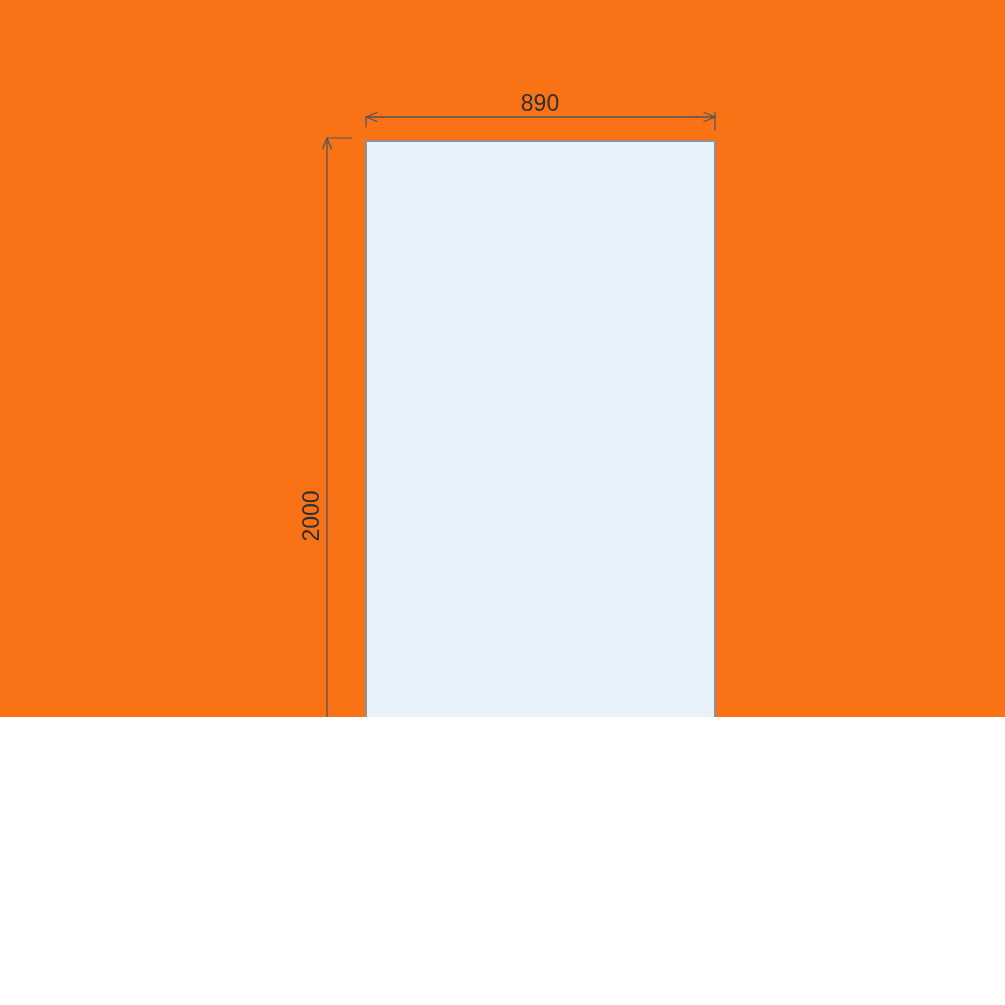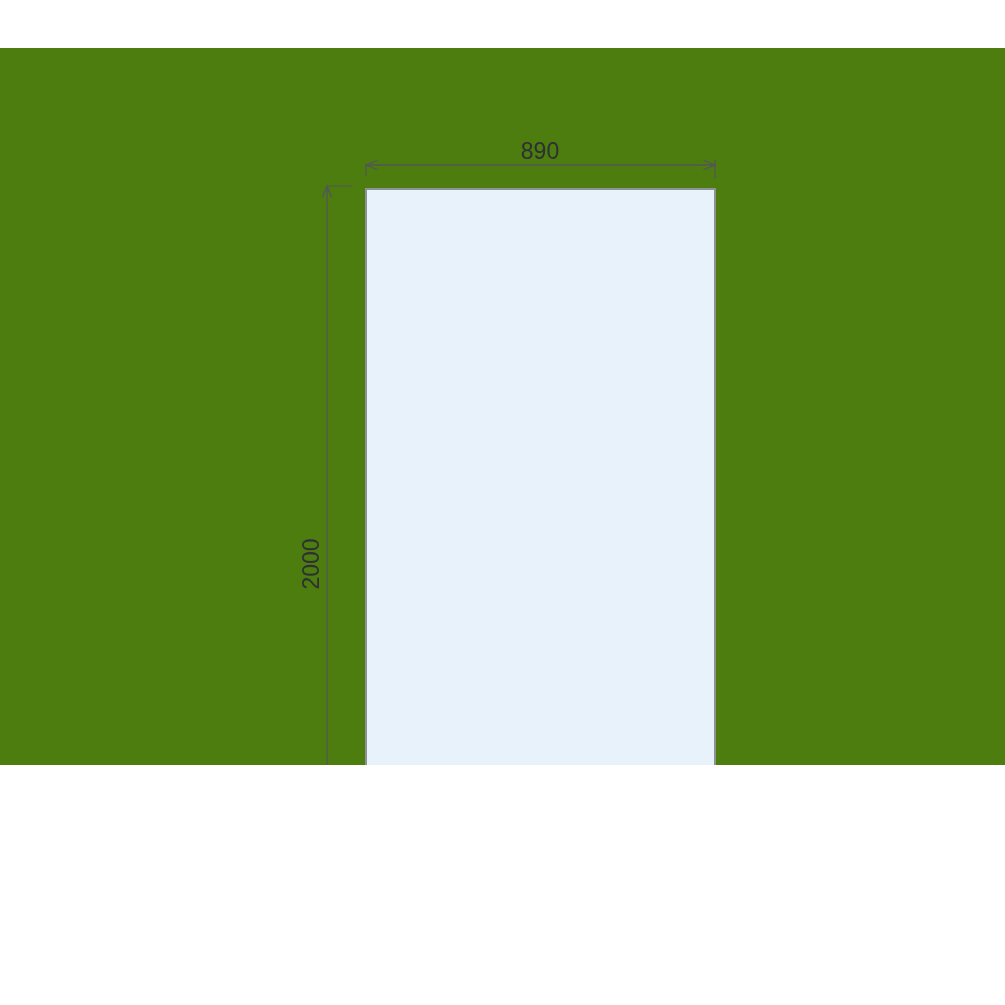--- a/index.html
+++ b/index.html
@@ -4,23 +4,22 @@
 <style>
   html, body {
     margin: 0;
     padding: 0;
     background: #ffffff;
   }
   .canvas {
     position: relative;
     width: 1005px;
     height: 717px;
-    background: #4d7c0f;
+    background: #f97316;
     overflow: hidden;
-    margin-top: 48px;
   }
   svg { display: block; }
   .dim-line {
     stroke: #53565A;
     stroke-width: 1.3;
     fill: none;
     stroke-linecap: round;
   }
   .ext-tick {
     stroke: #53565A;

